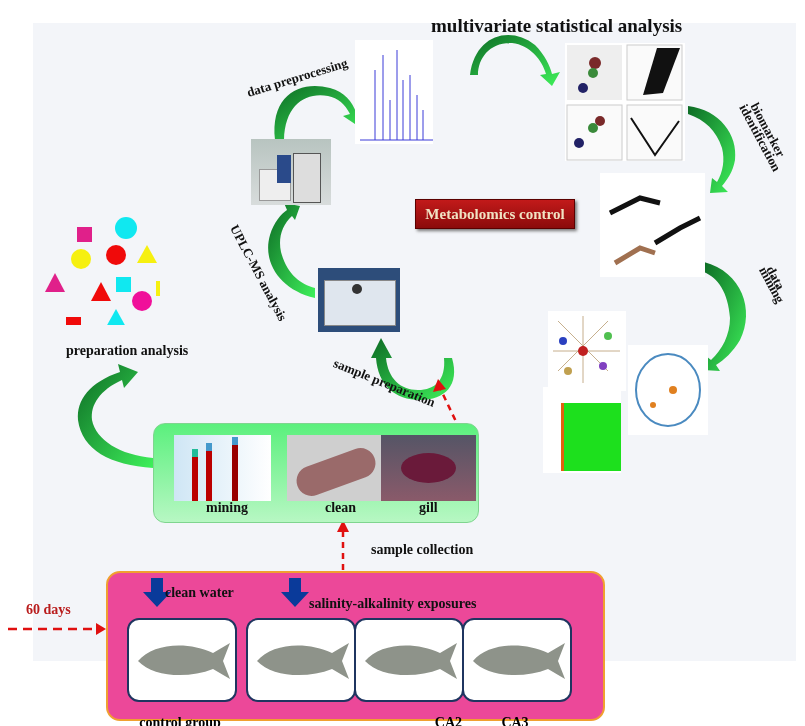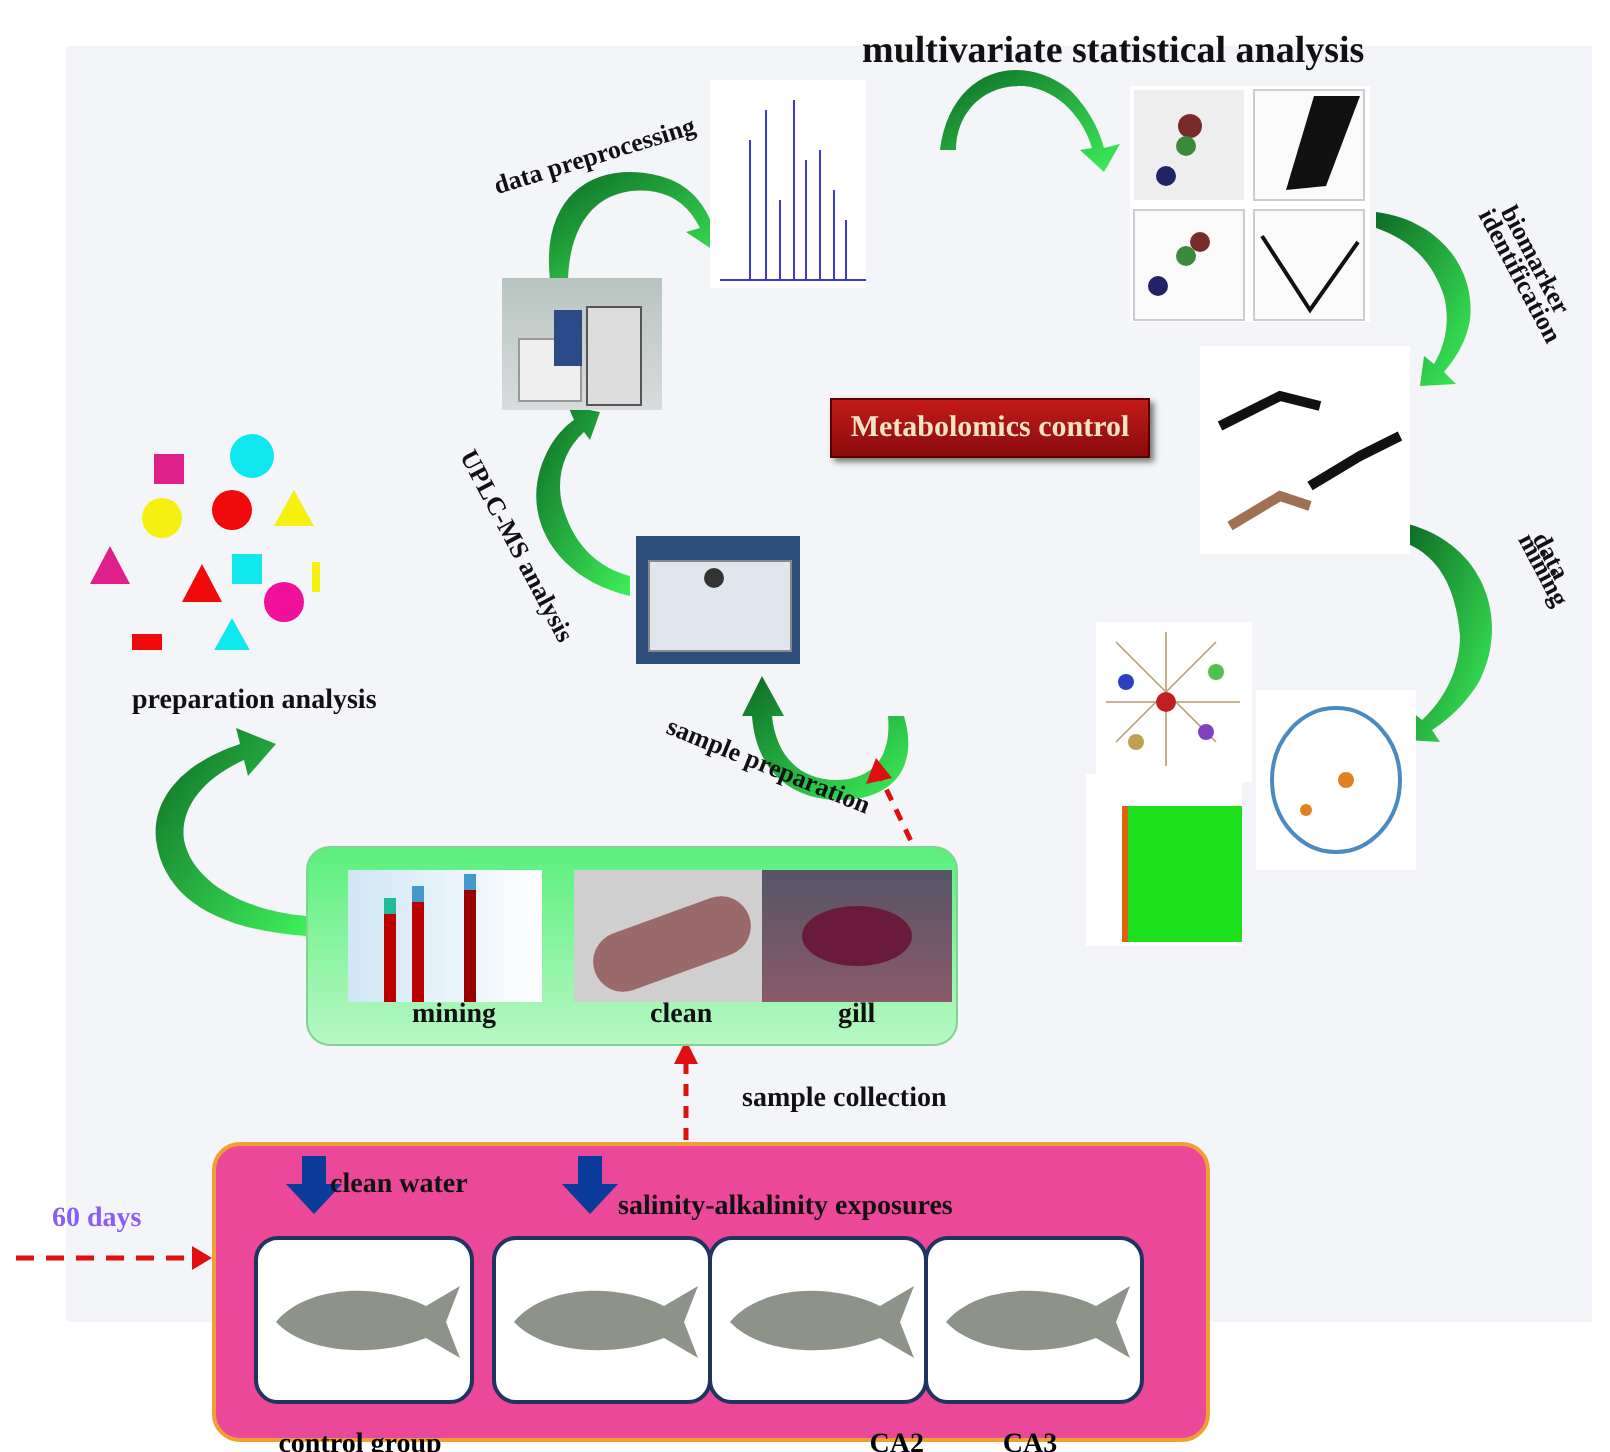--- a/index.html
+++ b/index.html
@@ -162,21 +162,21 @@
     <div style="position:absolute;left:8px;top:22px;width:82px;height:30px;border-radius:20px;background:#9a6a6a;transform:rotate(-20deg)"></div>
   </div>
   <div class="img" style="left:227px;top:11px;width:95px;height:66px;background:linear-gradient(#556,#8a5a6a);">
     <div style="position:absolute;left:20px;top:18px;width:55px;height:30px;border-radius:50%;background:#6a1a3a"></div>
   </div>
   <div class="lbl" style="left:52px;top:76px;">mining</div>
   <div class="lbl" style="left:171px;top:76px;">clean</div>
   <div class="lbl" style="left:265px;top:76px;">gill</div>
 </div>
 
-<div class="lbl" style="left:26px;top:602px;color:#8b5cf6;">60 days</div>
+<div class="lbl" style="left:26px;top:602px;color:#b91c1c;">60 days</div>
 
 <div class="exp-box">
   <svg width="30" height="30" style="position:absolute;left:34px;top:5px">
       <polygon points="9,0 21,0 21,14 29,14 15,29 1,14 9,14" fill="#0a3a9a"></polygon>
     </svg>
   <div class="lbl" style="left:57px;top:12px;">clean water</div>
   <svg width="30" height="30" style="position:absolute;left:172px;top:5px">
       <polygon points="9,0 21,0 21,14 29,14 15,29 1,14 9,14" fill="#0a3a9a"></polygon>
     </svg>
   <div class="lbl" style="left:201px;top:23px;">salinity-alkalinity exposures</div>

